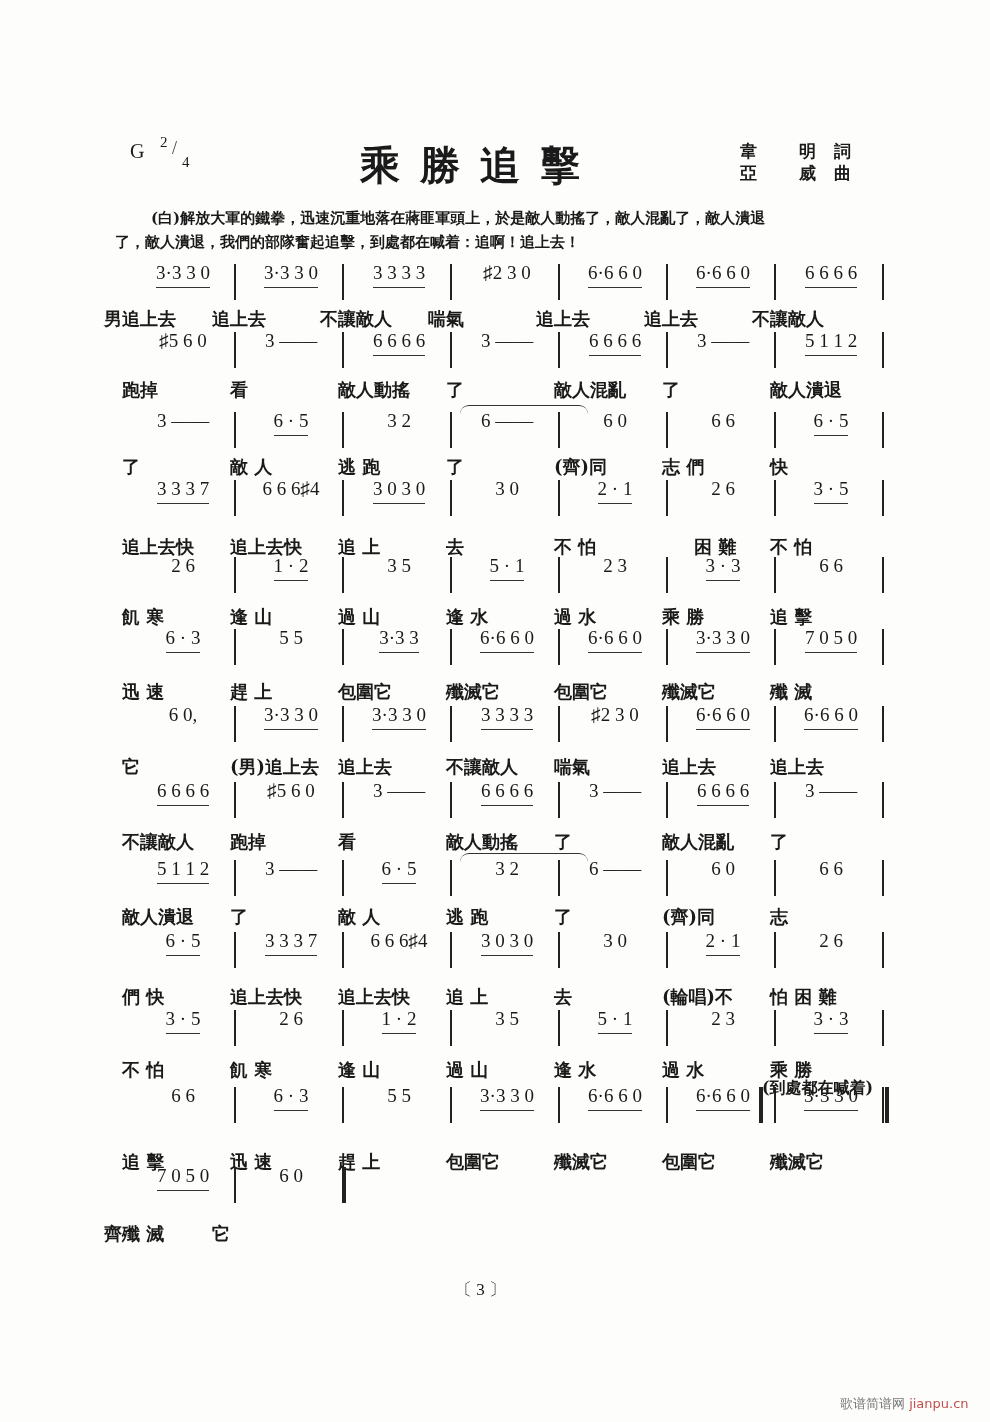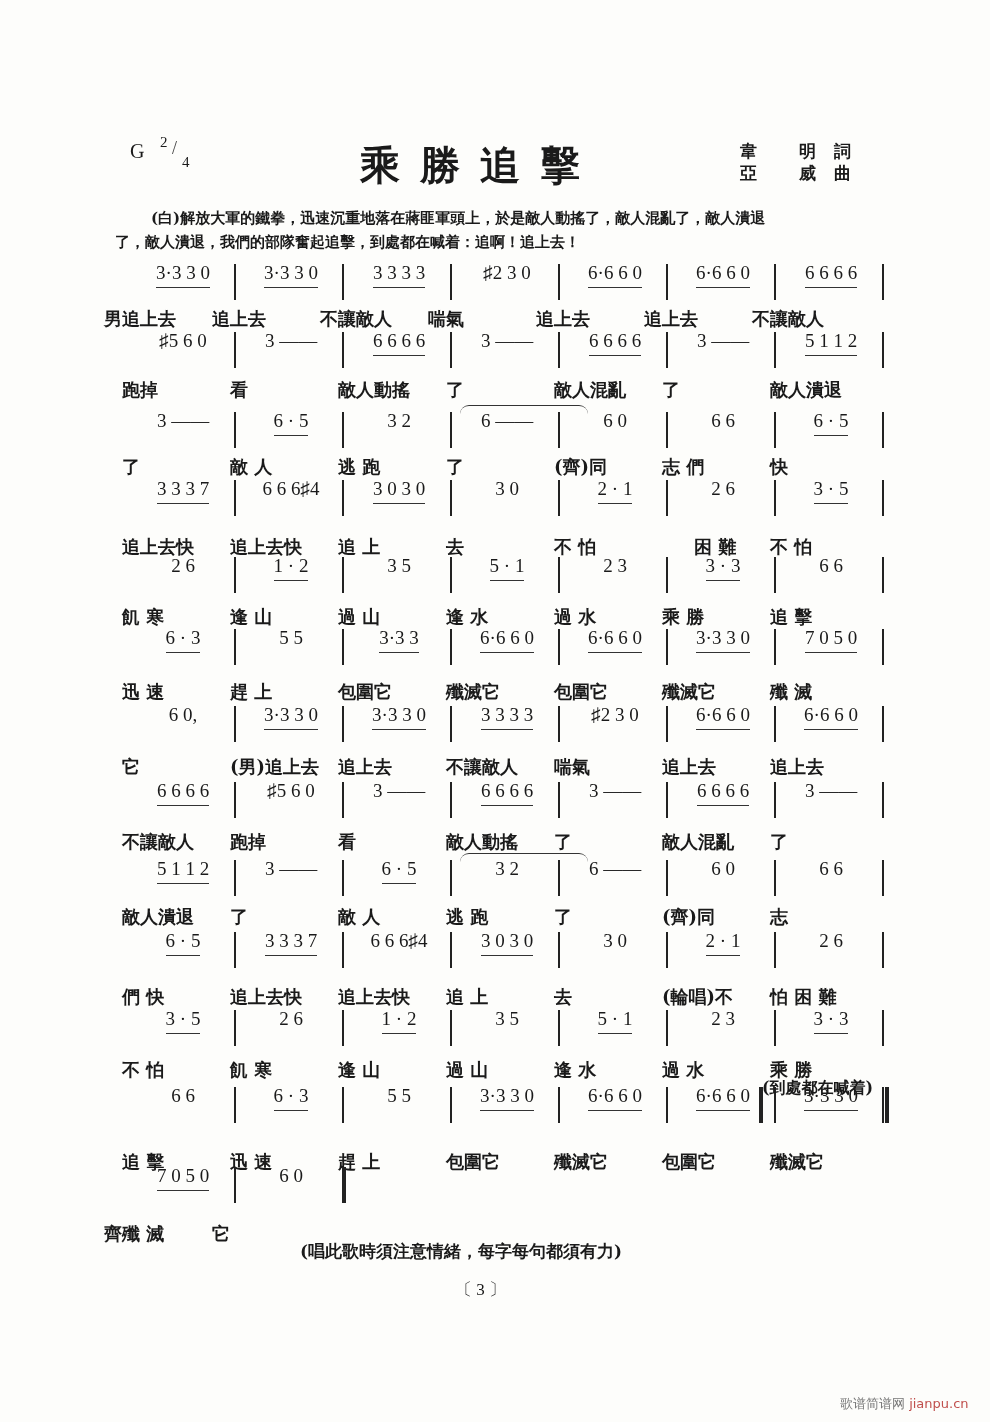--- a/index.html
+++ b/index.html
@@ -539,19 +539,18 @@
         <span style="left: 4px;">齊殲  滅</span>
         <span style="left: 112px;">它</span>
       </div>
       <div class="slur" style="top: 405px; left: 460px; width: 128px;"></div>
       <div class="slur" style="top: 853px; left: 460px; width: 128px;"></div>
       <div class="bar thick" style="position: absolute; top: 1087px; left: 759px;"></div>
       <div class="bar thick" style="position: absolute; top: 1087px; left: 885px;"></div>
     </div>
 
   <div class="repeatnote">(到處都在喊着)</div>
-  <div class="footer">(唱此歌時須注意情緒，每字每句都須有力)</div>
   <div class="pagenum">〔 3 〕</div>
   <div class="wm">
     <span>歌谱简谱网</span>
     <b>jianpu.cn</b>
   </div>
 </div>
 
 </body></html>

